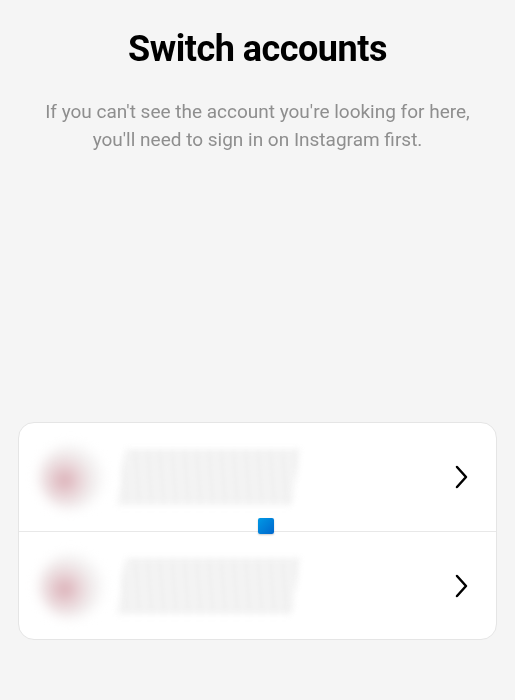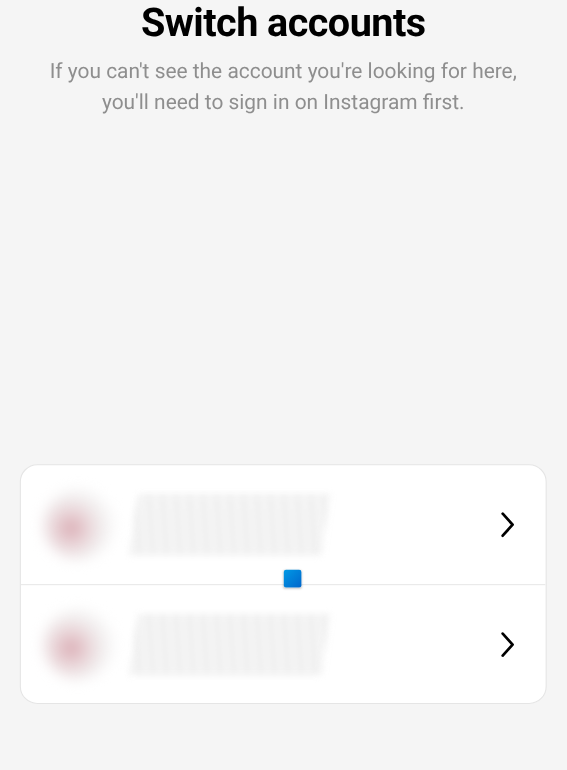--- a/index.html
+++ b/index.html
@@ -10,29 +10,30 @@
     body {
       width: 515px;
       height: 700px;
       background: #f5f5f5;
       font-family: -apple-system, BlinkMacSystemFont, 'Segoe UI', Roboto, Helvetica, Arial, sans-serif;
       overflow: hidden;
       position: relative;
     }
     .header {
       text-align: center;
+      padding-top: 28px;
     }
     .title {
       font-size: 36px;
       font-weight: 700;
       color: #000;
       letter-spacing: -0.5px;
     }
     .subtitle {
-      margin-top: 9px;
+      margin-top: 28px;
       font-size: 19px;
       color: #8e8e8e;
       line-height: 1.45;
       padding: 0 40px;
       font-weight: 400;
     }
     .account-card {
       position: absolute;
       left: 18px;
       right: 18px;

